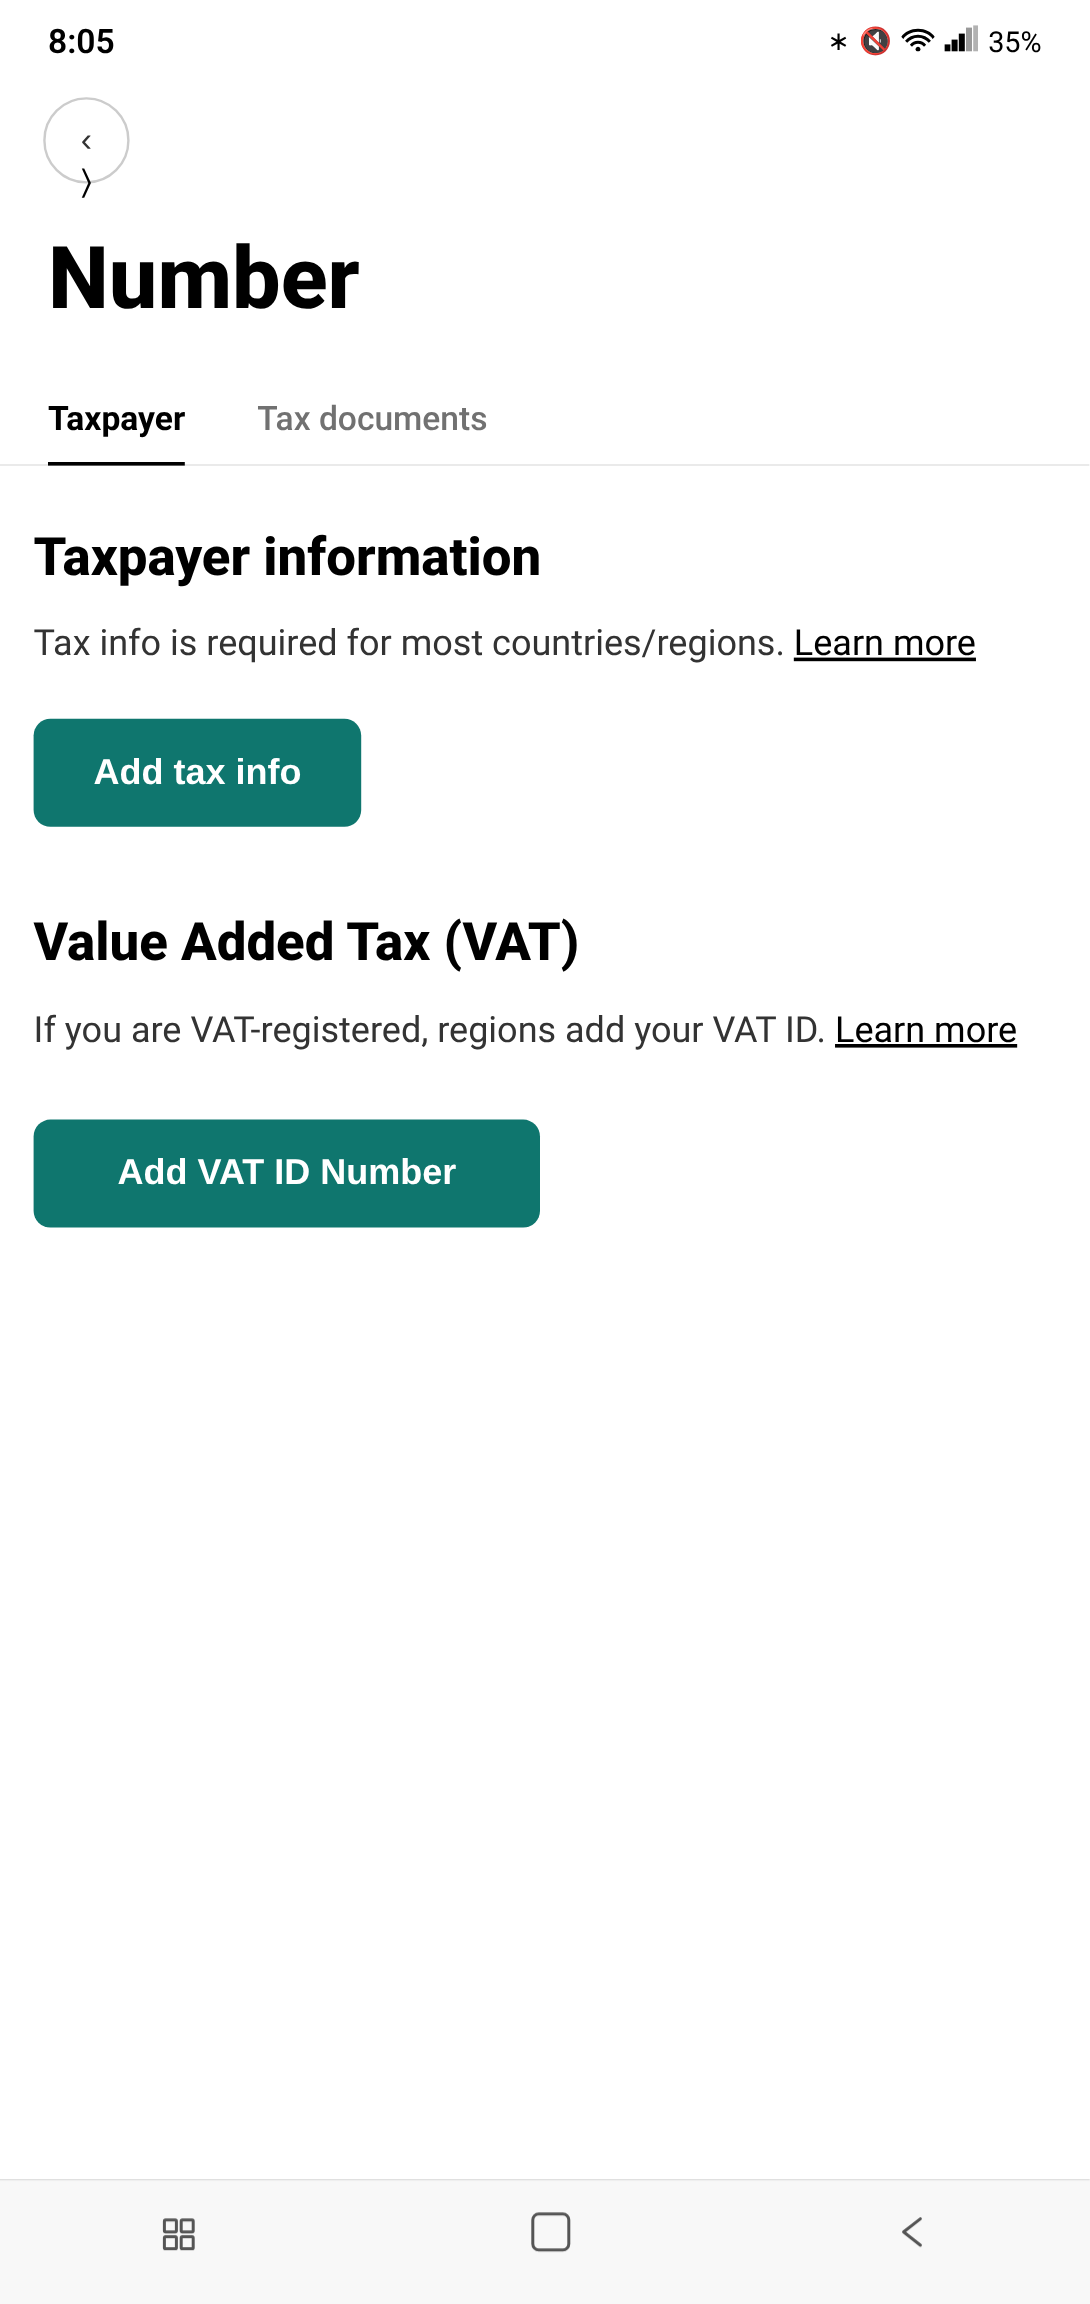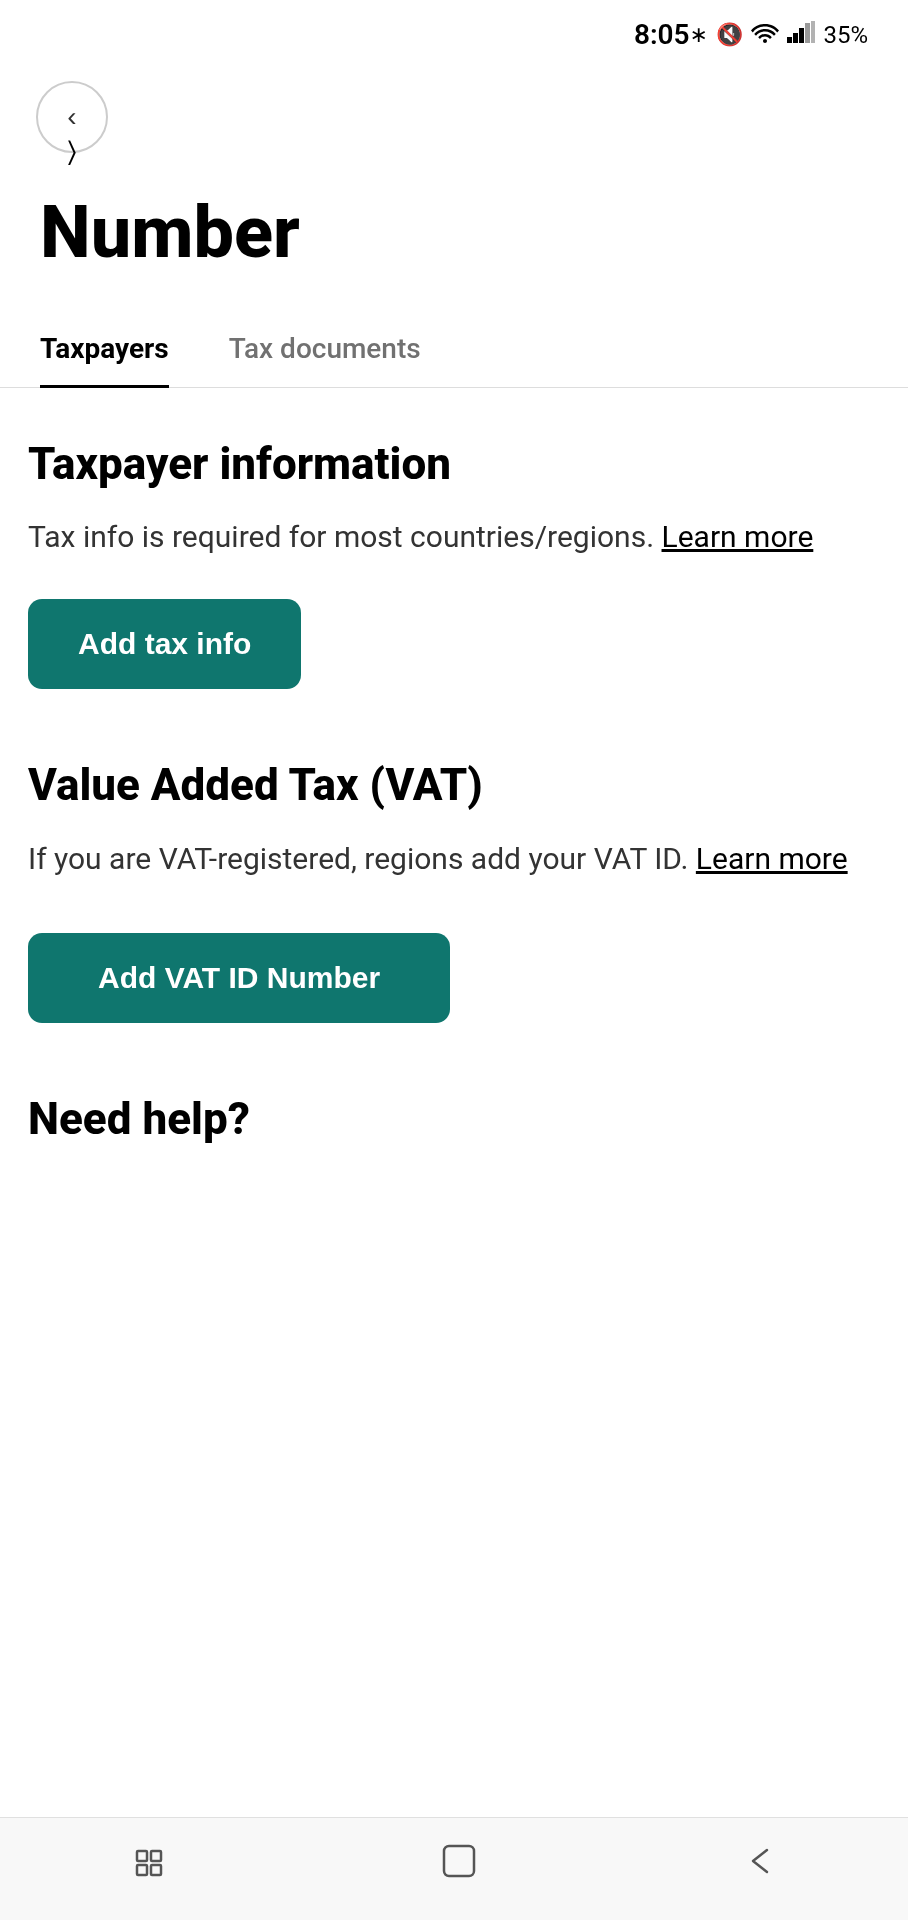--- a/index.html
+++ b/index.html
@@ -14,21 +14,21 @@
       min-height: 1920px;
       background: #ffffff;
       font-family: -apple-system, BlinkMacSystemFont, 'Segoe UI', Roboto, sans-serif;
       display: flex;
       flex-direction: column;
     }
 
     
     .status-bar {
       display: flex;
-      justify-content: flex-end;
+      justify-content: space-between;
       align-items: center;
       padding: 18px 40px 10px 40px;
       background: #ffffff;
     }
 
     .status-time {
       font-size: 28px;
       font-weight: 600;
       color: #000000;
     }
@@ -217,21 +217,21 @@
 <div class="back-button-container">
   <button class="back-button">
     <span class="back-arrow">‹</span>
     <span class="cursor-hand">〉</span>
   </button>
 </div>
 
 <h1 class="page-title">Number</h1>
 
 <div class="tabs-container">
-  <div class="tab active">Taxpayers</div>
+  <div class="tab active">Taxpayer</div>
   <div class="tab">Tax documents</div>
 </div>
 
 <div class="content">
 
   <div class="section">
     <h2 class="section-title">Taxpayer information</h2>
     <p class="section-description">
       <span>Tax info is required for most countries/regions.</span>
       <a href="#">Learn more</a>
@@ -241,23 +241,20 @@
 
   <div class="section">
     <h2 class="section-title">Value Added Tax (VAT)</h2>
     <p class="section-description">
       <span>If you are VAT-registered, regions add your VAT ID.</span>
       <a href="#">Learn more</a>
     </p>
     <button class="action-button wide">Add VAT ID Number</button>
   </div>
 
-  <div class="section">
-    <h2 class="section-title">Need help?</h2>
-  </div>
 
 </div>
 
 <div class="bottom-spacer"></div>
 
 <div class="bottom-nav">
   <span class="nav-icon">
     <svg width="40" height="30" viewBox="0 0 40 30" fill="none" xmlns="http://www.w3.org/2000/svg">
       <rect x="4" y="4" width="10" height="10" rx="1" stroke="#555" stroke-width="2.5" fill="none"></rect>
       <rect x="18" y="4" width="10" height="10" rx="1" stroke="#555" stroke-width="2.5" fill="none"></rect>

